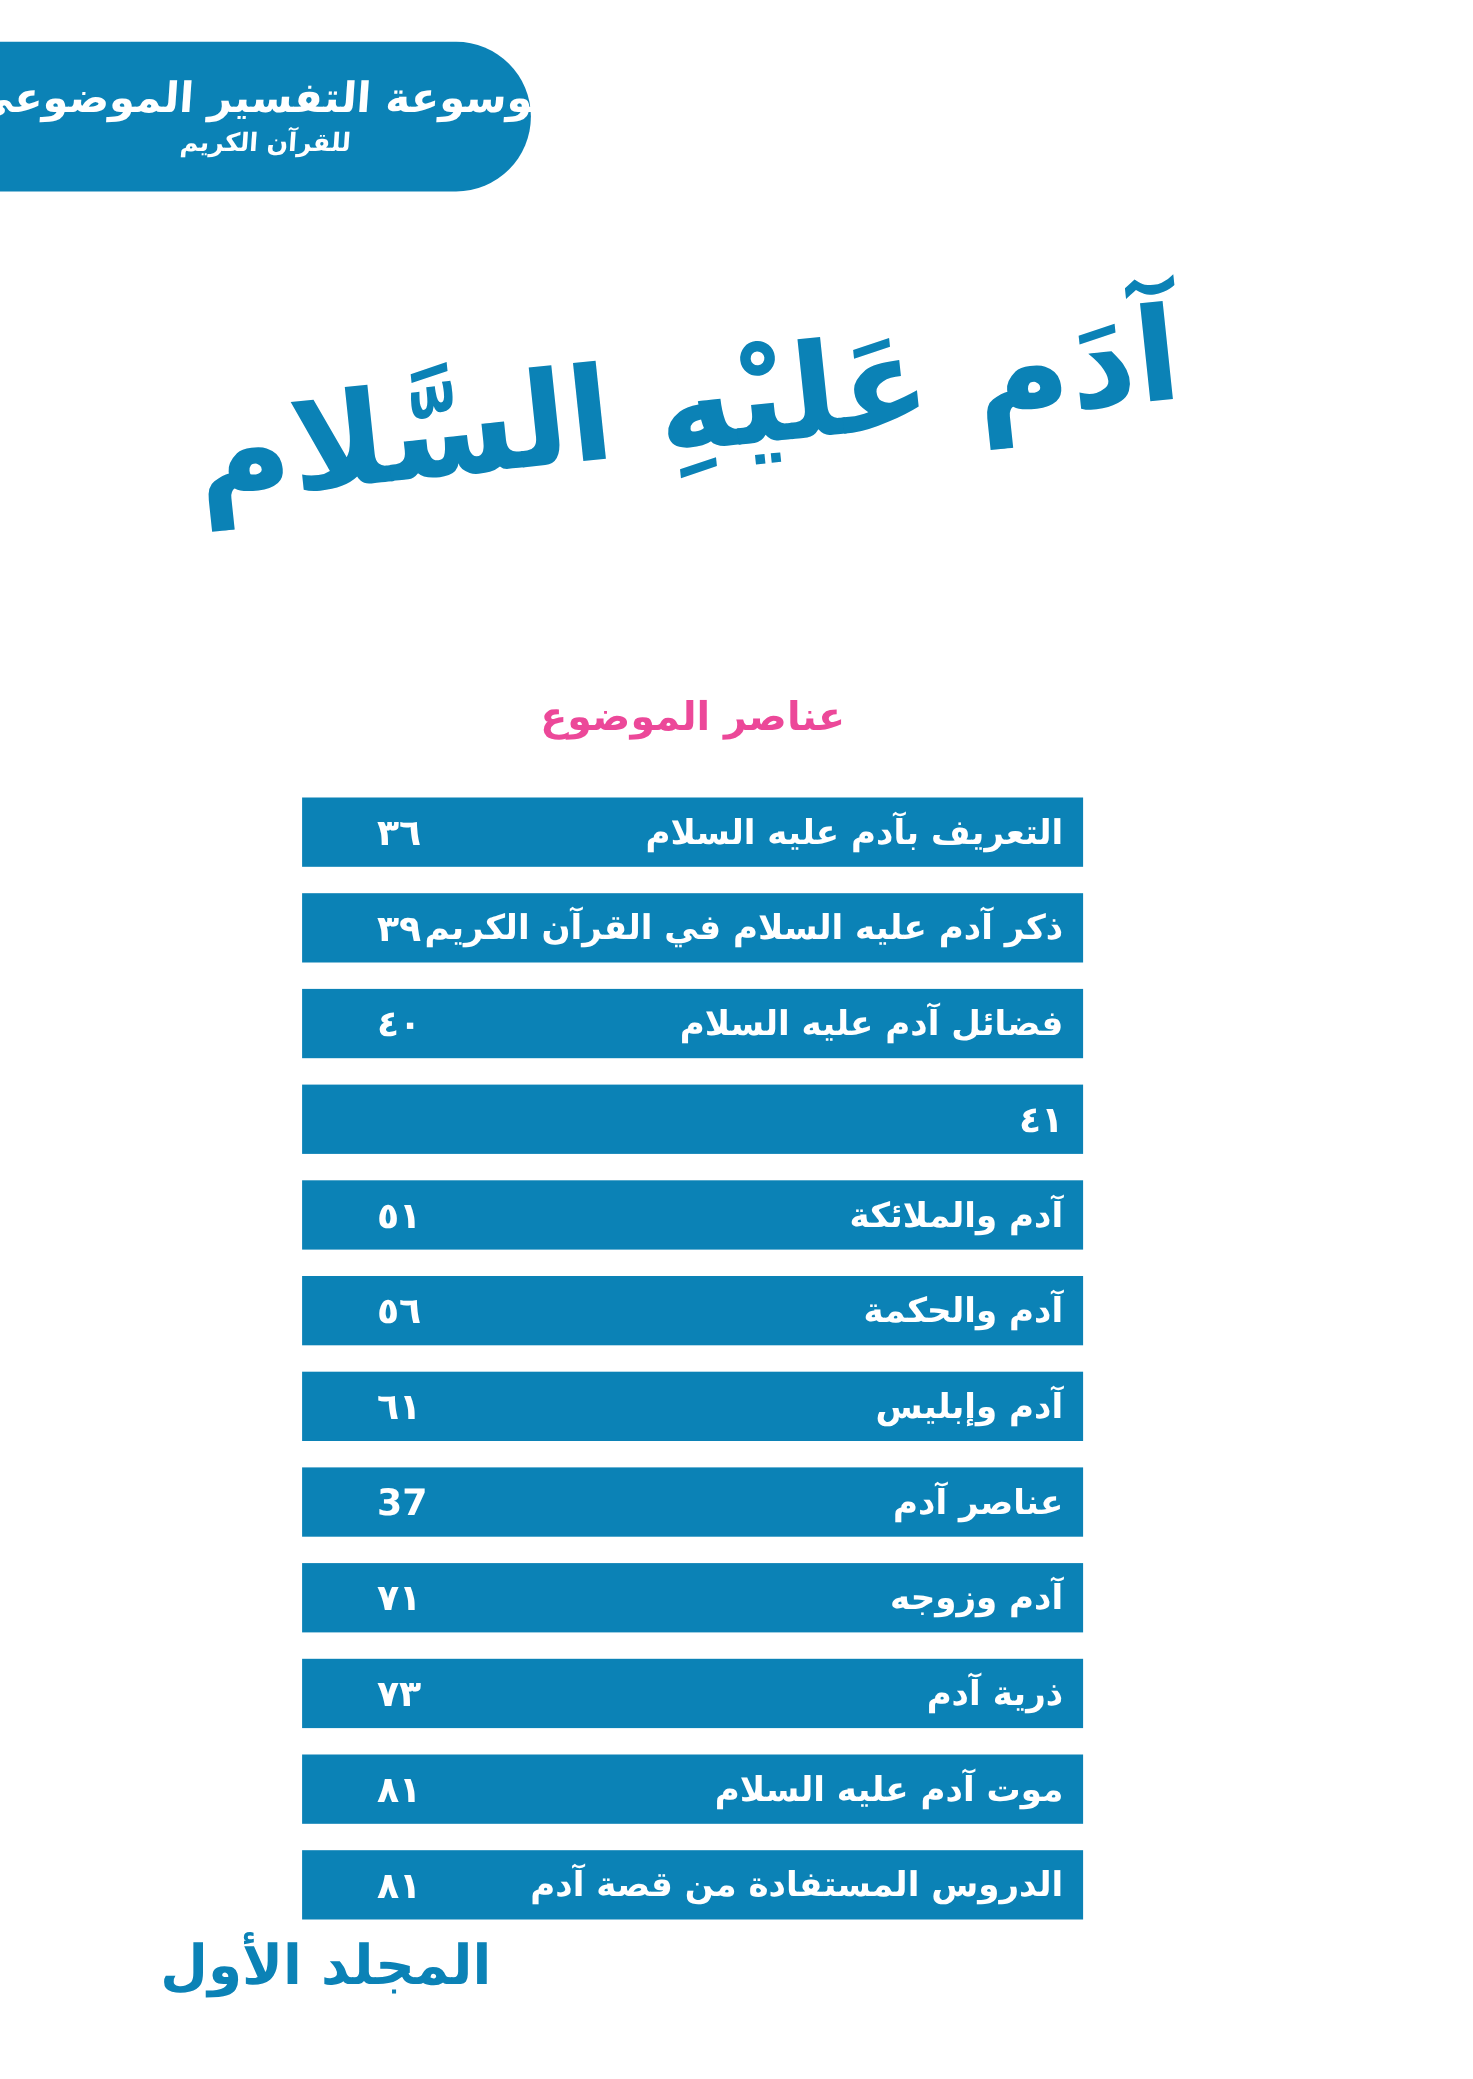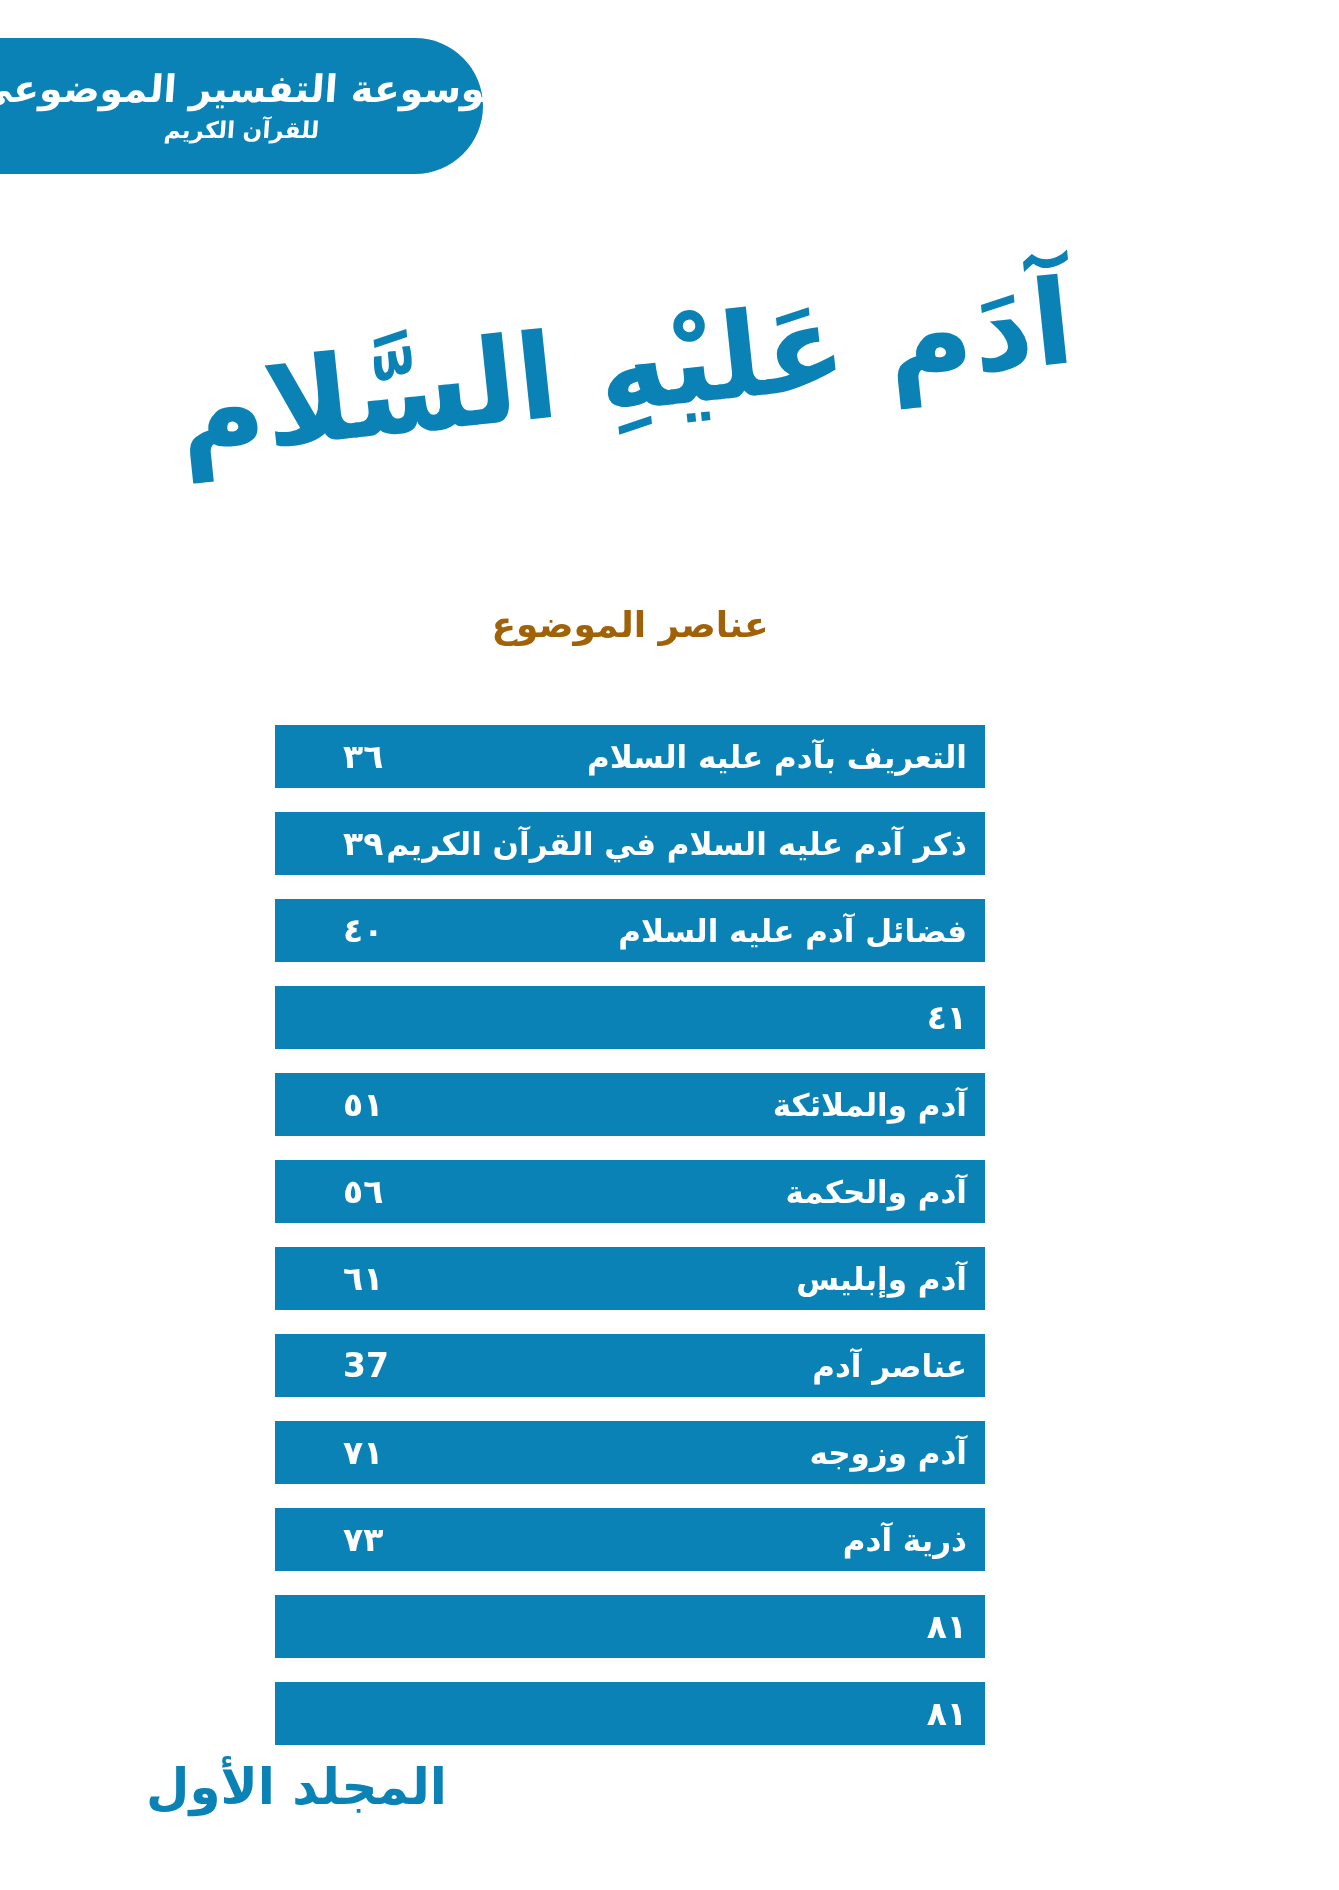--- a/index.html
+++ b/index.html
@@ -32,24 +32,24 @@
     position:absolute;left:170px;top:235px;
     width:910px;height:265px;
     display:flex;align-items:center;justify-content:center;
     color:#0b82b6;
     font-size:118px;font-weight:bold;
     transform:rotate(-6deg);
     white-space:nowrap;
     direction:rtl;
   }
   .section-heading{
-    position:absolute;left:275px;top:604px;
+    position:absolute;left:275px;top:632px;
     width:710px;
     text-align:center;
-    color:#a16207;
+    color:#ec4899;
     font-size:36px;font-weight:bold;
     direction:rtl;
   }
   .toc{
     position:absolute;left:275px;top:725px;
     width:710px;
   }
   .toc-row{
     height:63px;margin-bottom:24px;
     background:#0b82b6;
@@ -132,21 +132,23 @@
     <span class="toc-label">آدم وزوجه</span>
     <span class="toc-page">٧١</span>
   </div>
 
   <div class="toc-row">
     <span class="toc-label">ذرية آدم</span>
     <span class="toc-page">٧٣</span>
   </div>
 
   <div class="toc-row">
+    <span class="toc-label">موت آدم عليه السلام</span>
     <span class="toc-page">٨١</span>
   </div>
 
   <div class="toc-row">
+    <span class="toc-label">الدروس المستفادة من قصة آدم</span>
     <span class="toc-page">٨١</span>
   </div>
 </div>
 
 <div class="volume">المجلد الأول</div>
 
 </body></html>

